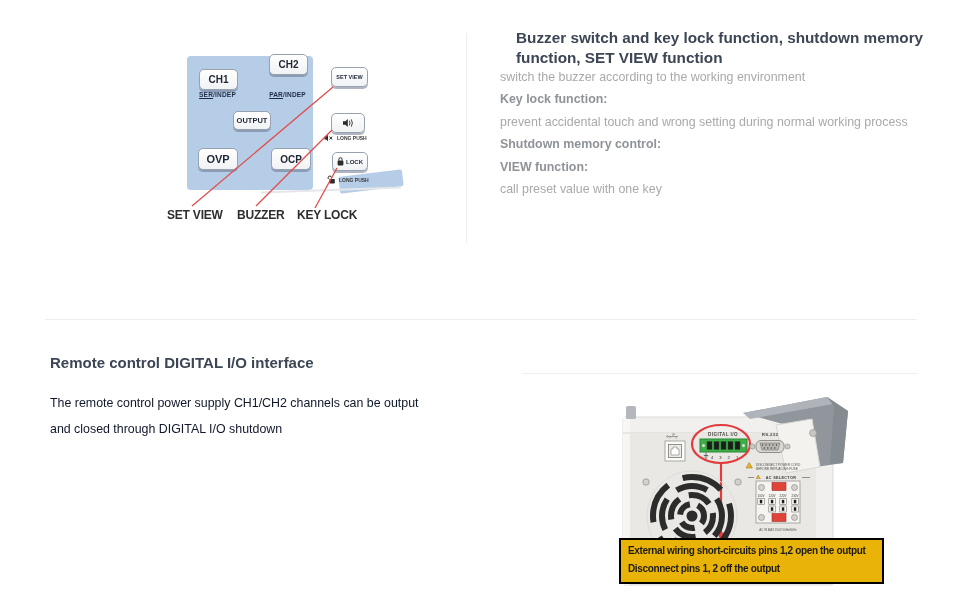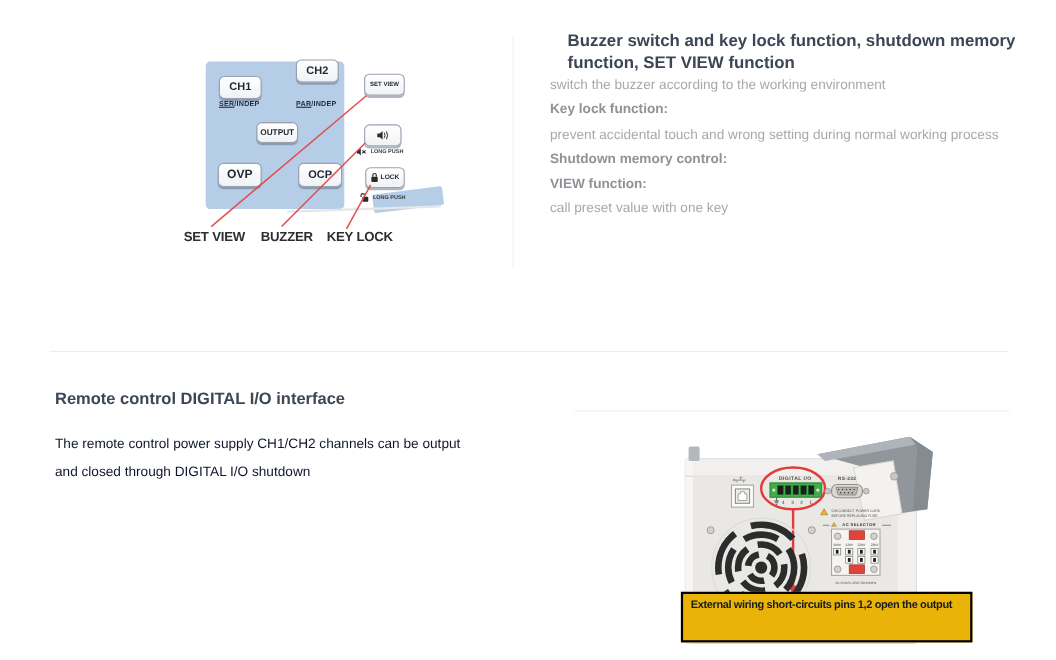--- a/index.html
+++ b/index.html
@@ -247,16 +247,17 @@
           <circle cx="112" cy="131" r="12" stroke-dasharray="15 8" stroke-dashoffset="7"></circle>
         </g>
         <circle cx="112" cy="131" r="5.5" fill="#2c2c2c"></circle>
       </g>
       <circle cx="66" cy="97" r="3.2" fill="#d3d2cc" stroke="#8f8e88" stroke-width="0.7"></circle>
       <circle cx="158" cy="97" r="3.2" fill="#d3d2cc" stroke="#8f8e88" stroke-width="0.7"></circle>
     </svg>
 
     <div id="caption-box">
       <div class="caption-line">External wiring short-circuits pins 1,2 open the output</div>
+      <div class="caption-line">Disconnect pins 1, 2 off the output</div>
     </div>
   </div>
 
 </div>
 
 </body></html>

